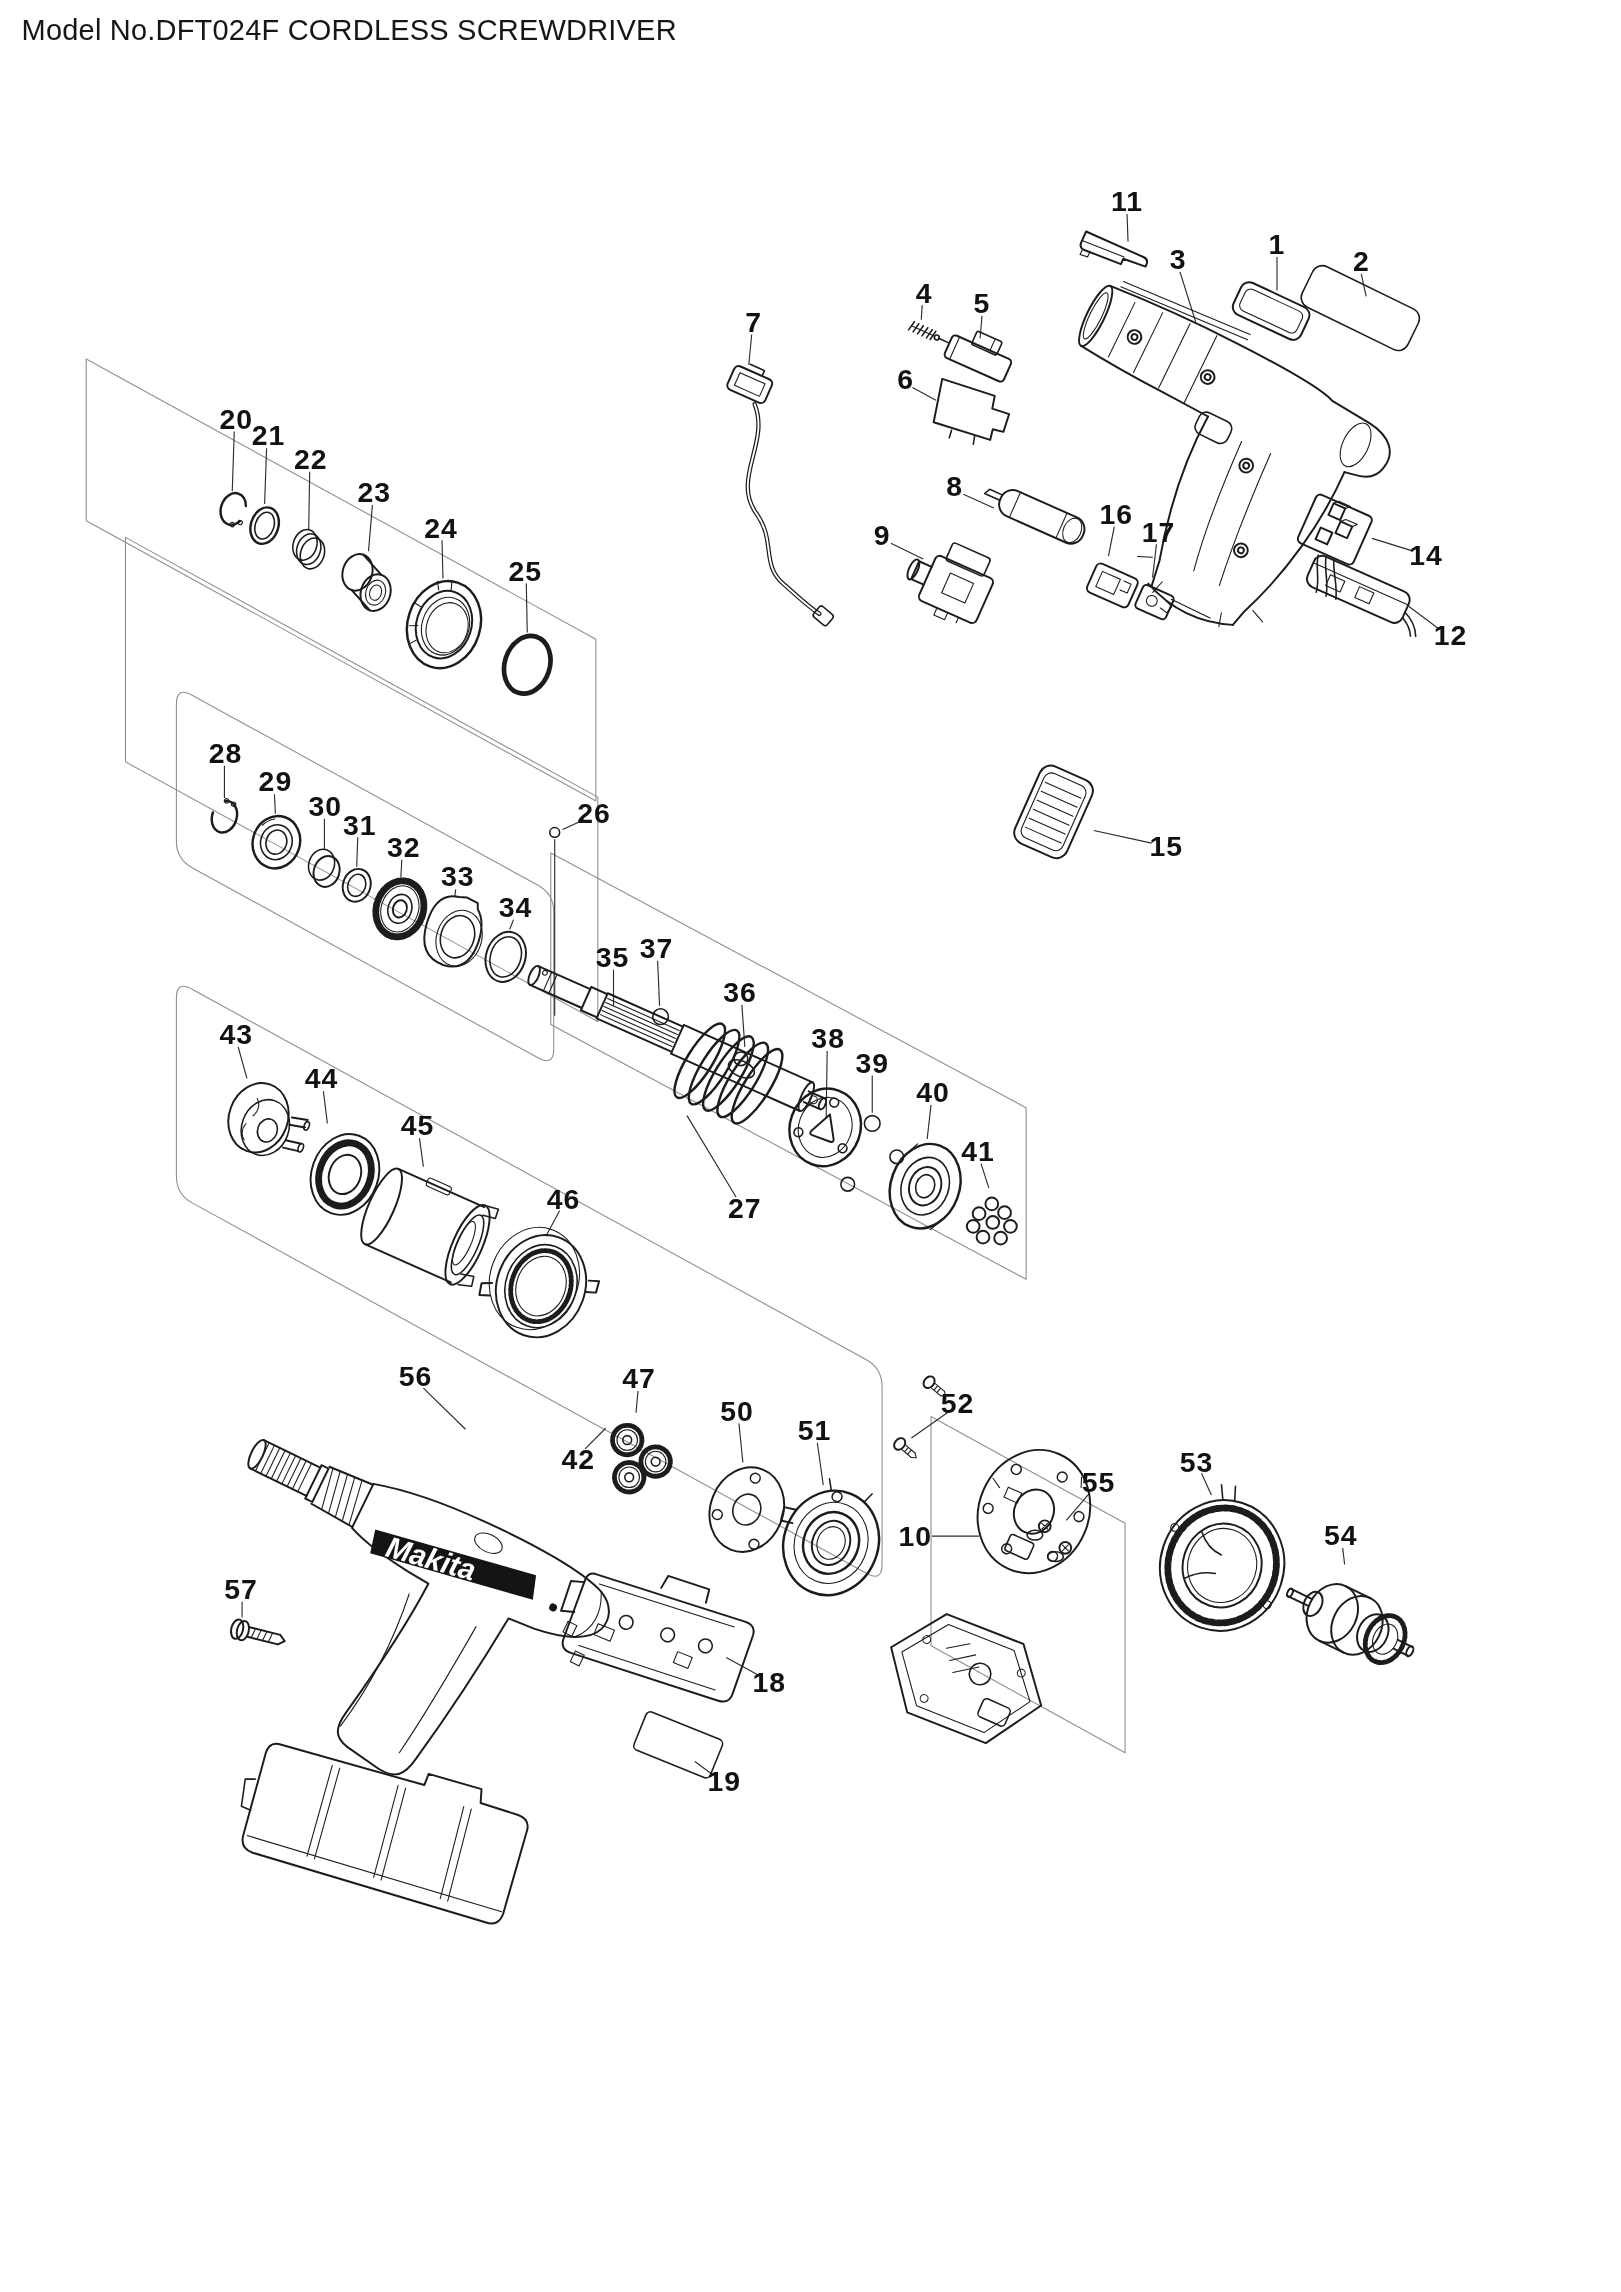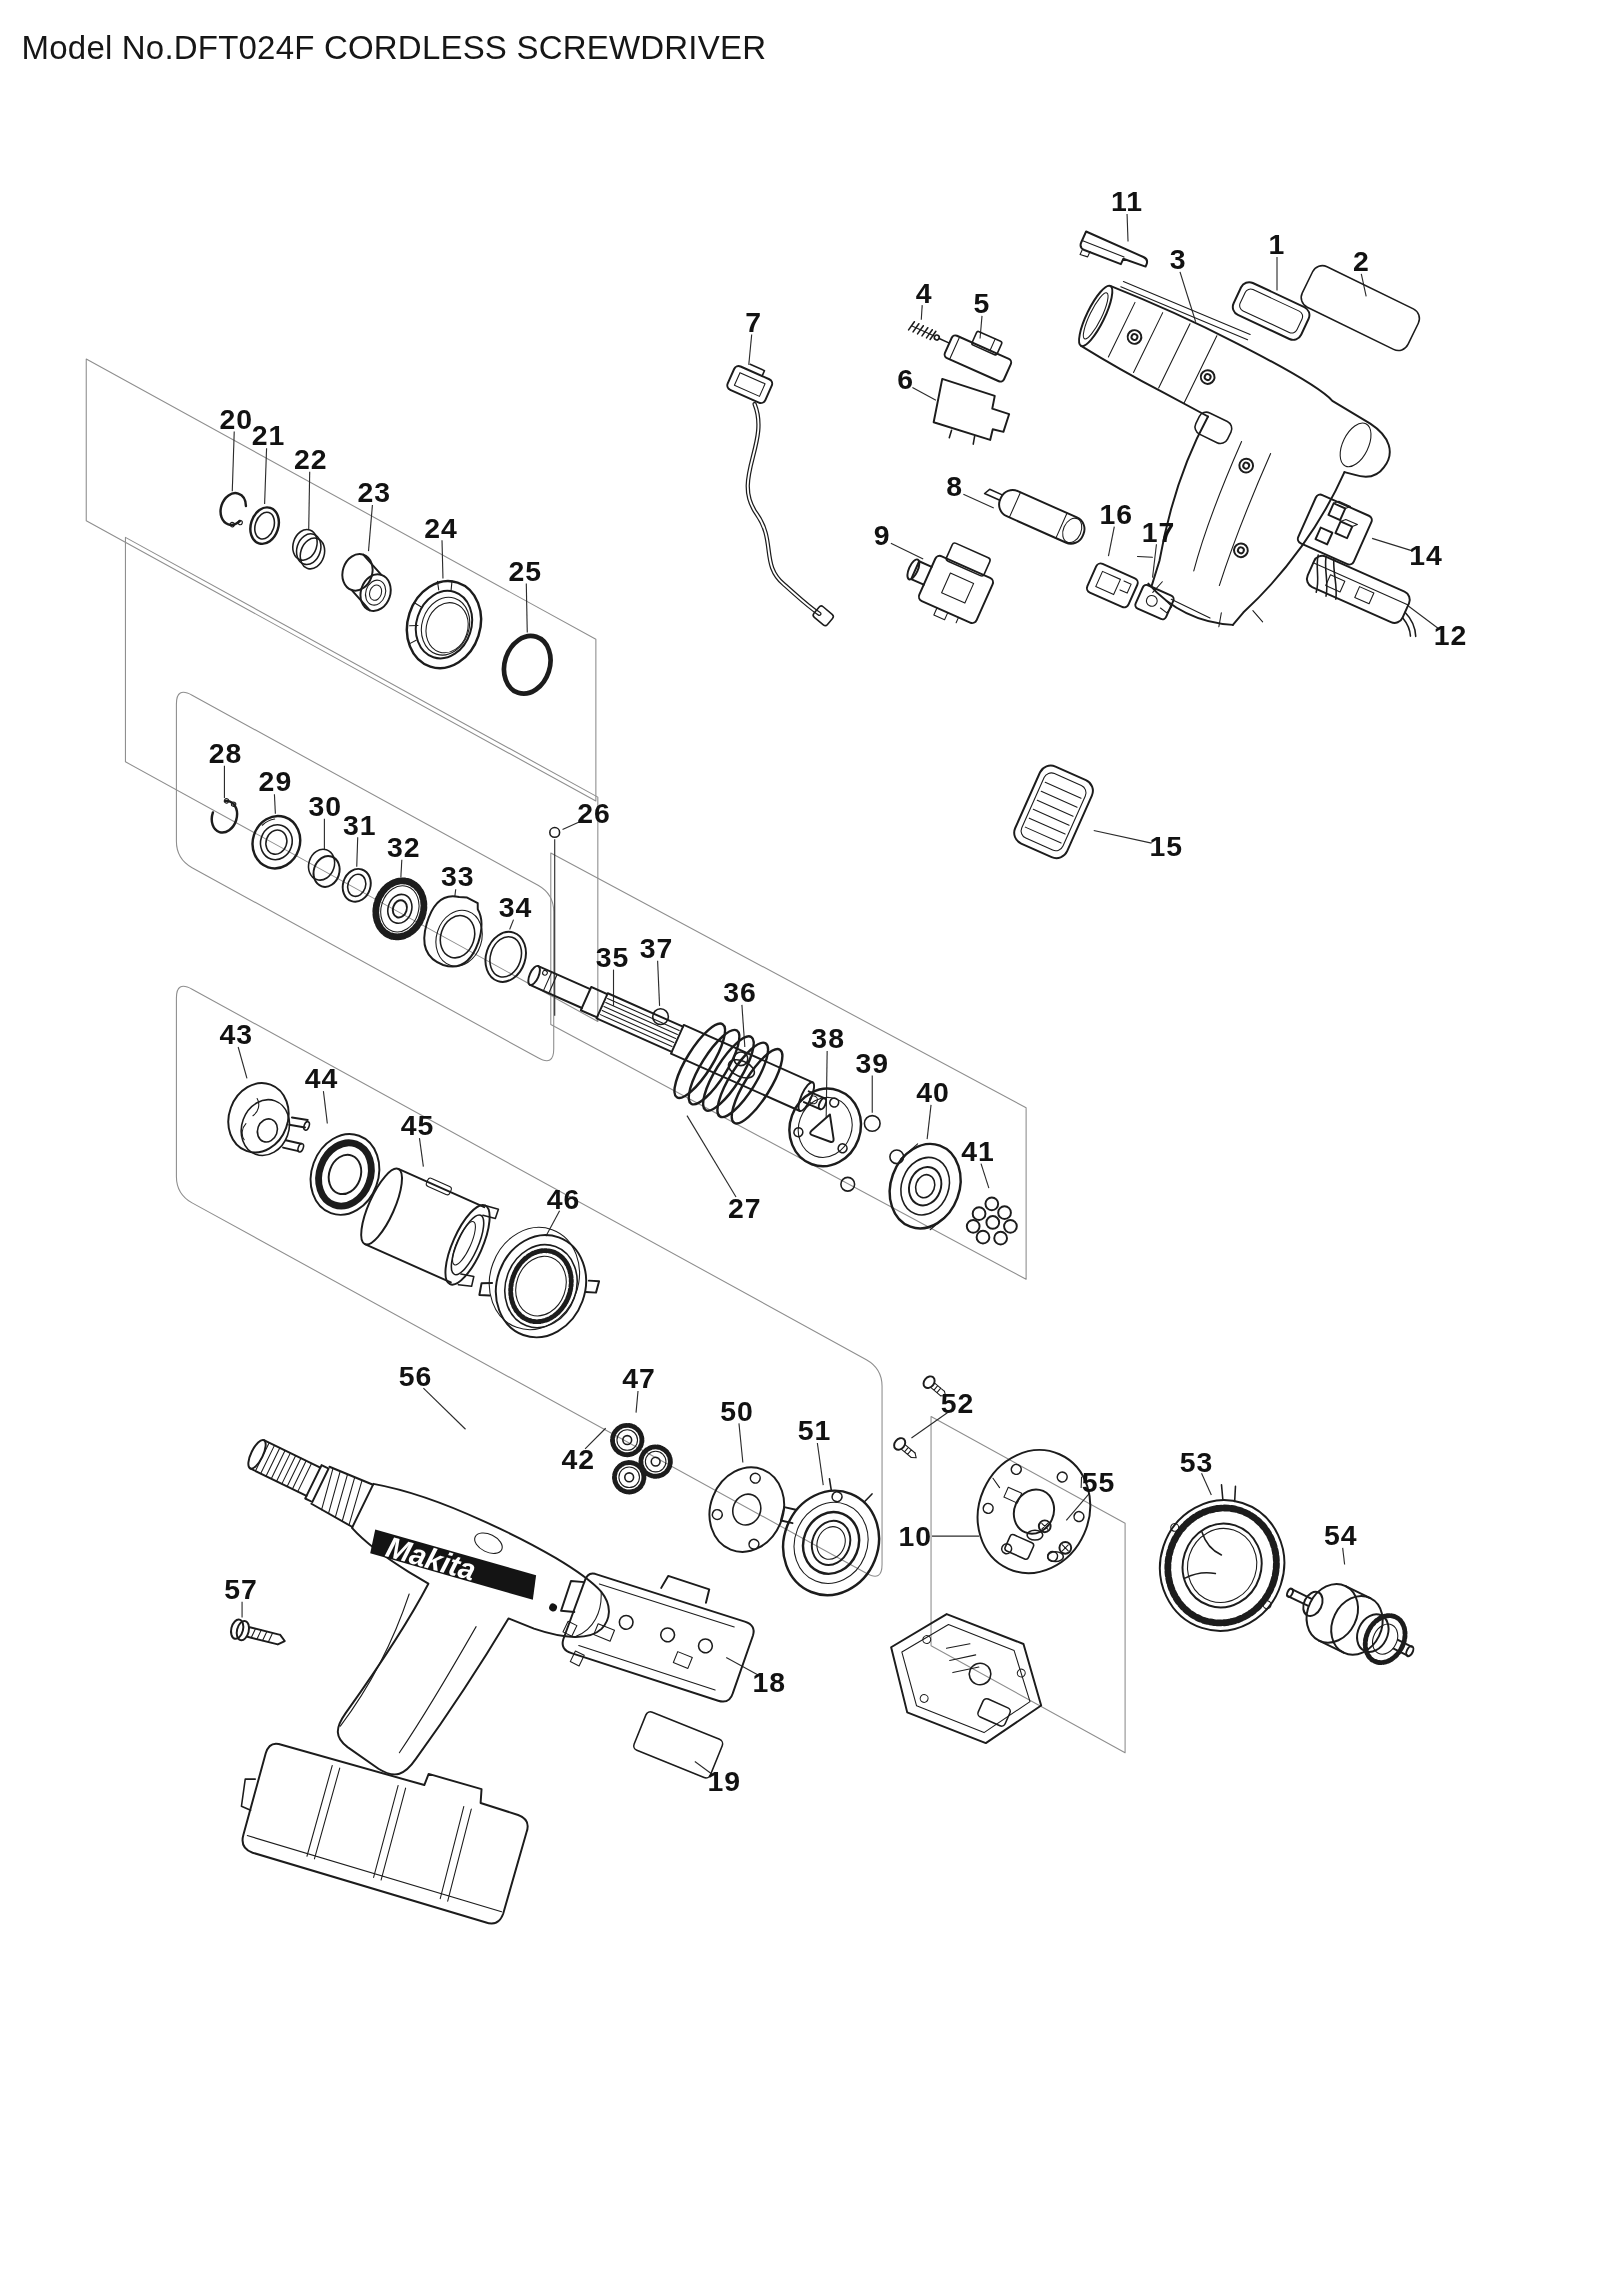--- a/index.html
+++ b/index.html
@@ -1,17 +1,17 @@
 <!DOCTYPE html>
 <html><head>
 <meta charset="utf-8">
 <style>
   html,body{margin:0;padding:0;background:#ffffff;}
   body{width:1621px;height:2293px;position:relative;font-family:"Liberation Sans",sans-serif;overflow:hidden;}
-  #title{position:absolute;left:21.6px;top:29px;font-size:33px;font-weight:400;color:#161616;letter-spacing:0.2px;}
+  #title{position:absolute;left:21.6px;top:14px;font-size:29px;font-weight:400;color:#161616;letter-spacing:0.2px;}
   #diagram{position:absolute;left:0;top:0;}
   .sheet{stroke:#8e8e8e;stroke-width:1.1;fill:none;stroke-linejoin:round;}
   .leader{stroke:#2b2b2b;stroke-width:1.15;fill:none;}
   .plabel{font-family:"Liberation Sans",sans-serif;font-size:29px;font-weight:700;fill:#121212;
           text-anchor:middle;dominant-baseline:central;letter-spacing:1px;}
   .art, .art *{stroke:#1c1c1c;fill:none;stroke-width:2;stroke-linecap:round;stroke-linejoin:round;}
   .art .thin{stroke-width:1.1;}
   .art .mid{stroke-width:1.6;}
   .art .b25{stroke-width:2.5;}
   .art .fat{stroke-width:4.8;}

